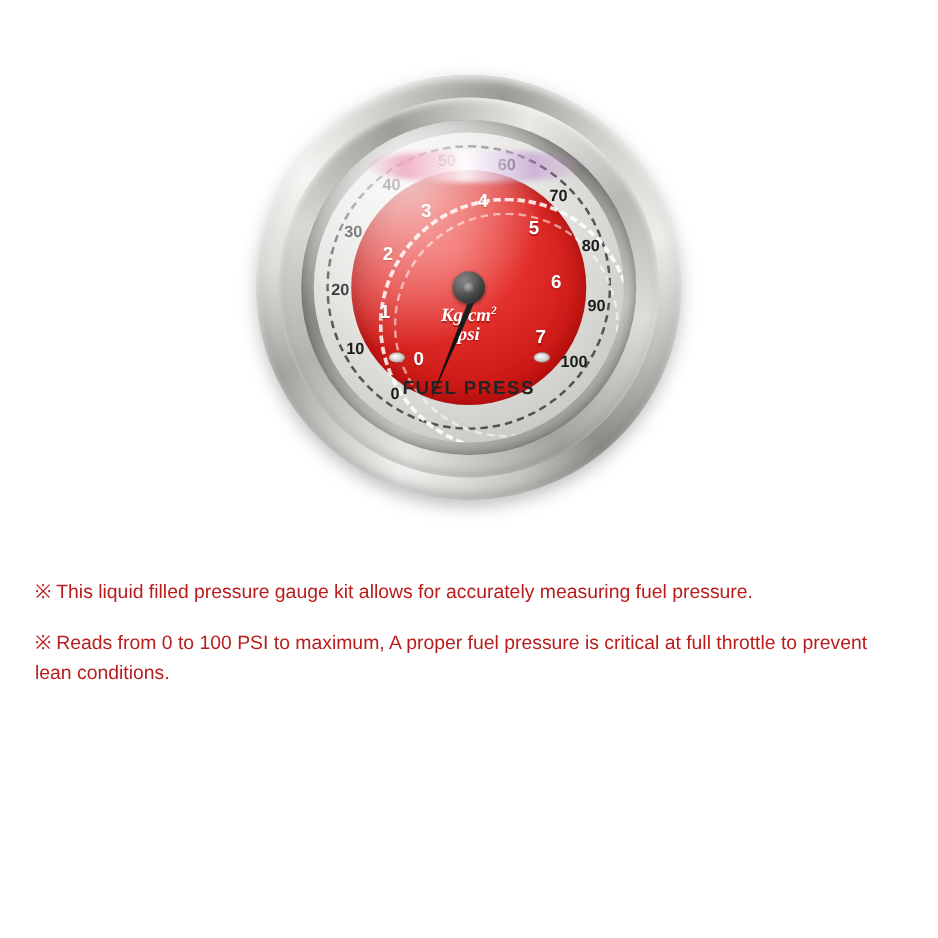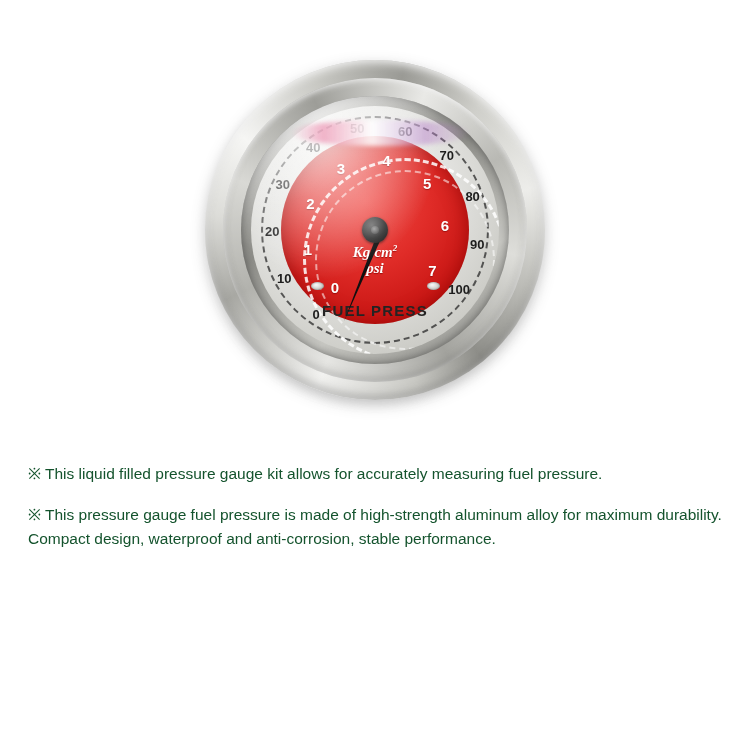--- a/index.html
+++ b/index.html
@@ -317,21 +317,21 @@
   }
   .heading {
     color: #ee1c25;
     font-size: 25px;
     font-weight: 700;
     margin: 18px 0 22px 0;
     font-family: "Liberation Sans", sans-serif;
   }
   .bullet {
     font-size: 15.5px;
-    color: #14532d;
+    color: #b91c1c;
     line-height: 1.5;
     margin: 0 0 18px 0;
     font-family: "Liberation Sans", sans-serif;
   }
   .bullet .mark { margin-right: 4px; }
 </style>
 </head>
 <body>
 
 <div class="photo">
@@ -540,14 +540,14 @@
       <div class="hub"></div>
     </div>
 
     <div class="glass"></div>
     <div class="reflect-band"></div>
   </div>
 </div>
 
 <div class="content">
   <p class="bullet"><span class="mark">※</span><span>This liquid filled pressure gauge kit allows for accurately measuring fuel pressure.</span></p>
-  <p class="bullet"><span class="mark">※</span><span>This pressure gauge fuel pressure is made of high-strength aluminum alloy for maximum durability. Compact design, waterproof and anti-corrosion, stable performance.</span></p>
+  <p class="bullet"><span class="mark">※</span><span>Reads from 0 to 100 PSI to maximum, A proper fuel pressure is critical at full throttle to prevent lean conditions.</span></p>
 </div>
 
 </body></html>

